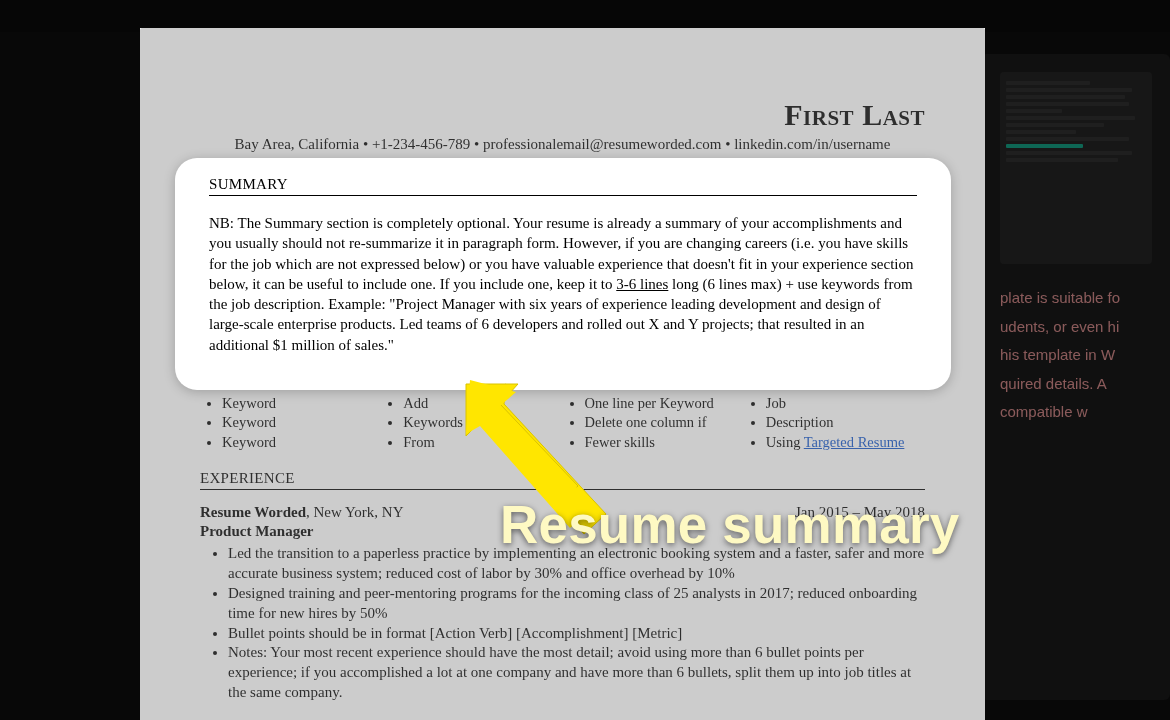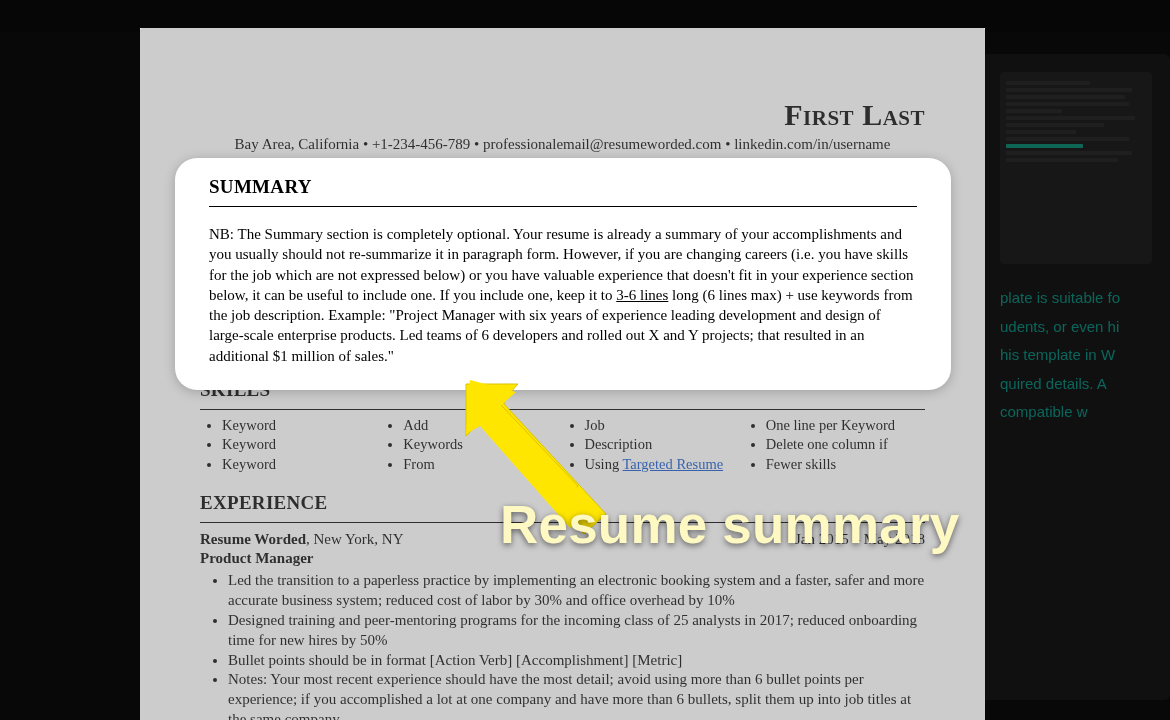--- a/index.html
+++ b/index.html
@@ -2,42 +2,42 @@
 <html><head>
 <meta charset="utf-8">
 <style>
   html,body{margin:0;padding:0;width:1170px;height:720px;overflow:hidden;font-family:Georgia,'Times New Roman',serif;color:#000;}
   .stage{position:relative;width:1170px;height:720px;background:#101010;}
   .topbar{position:absolute;left:0;top:0;width:1170px;height:32px;background:#0b0b0b;}
   .bg-card{position:absolute;right:0;top:54px;bottom:20px;width:190px;background:#1e1e1e;border-radius:6px;color:#c9c9c9;font-family:-apple-system,Helvetica,Arial,sans-serif;padding:18px 10px 18px 20px;box-sizing:border-box;}
   .bg-thumb{height:180px;width:140px;background:#2b2b2b;border-radius:4px;margin-bottom:20px;overflow:hidden;font-size:5px;line-height:1.4;color:#5a5a5a;padding:6px;}
   .bg-thumb .ln{height:4px;background:#3a3a3a;margin:3px 0;border-radius:1px;}
   .bg-thumb .hl{background:#1abc9c;}
-  .bg-text p{font-size:15px;line-height:1.9;margin:0;color:#14b8a6;white-space:nowrap;}
+  .bg-text p{font-size:15px;line-height:1.9;margin:0;color:#fca5a5;white-space:nowrap;}
   .bg-btn{margin-top:28px;height:40px;background:#111;border-radius:6px;display:flex;align-items:center;justify-content:flex-end;padding:0 14px;font-weight:700;letter-spacing:1px;font-size:13px;color:#e8e8e8;}
   .bg-btn svg{margin-left:8px;}
 
   
   .dim{position:absolute;left:0;top:0;width:1170px;height:720px;background:rgba(0,0,0,.45);}
   .paper{position:absolute;left:140px;top:28px;width:845px;height:720px;background:#fff;padding:70px 60px 0 60px;box-sizing:border-box;color:#000;}
   .shade{position:absolute;left:140px;top:28px;width:845px;height:720px;background:rgba(120,120,120,.38);pointer-events:none;border-radius:2px;}
 
   .name{font-family:Georgia,serif;font-variant:small-caps;font-weight:700;font-size:30px;text-align:right;letter-spacing:.5px;}
   .contact{text-align:center;font-size:15px;margin-top:4px;}
 
-  .sec-h{font-weight:700;font-size:19px;letter-spacing:.3px;margin-top:18px;border-bottom:1.5px solid #000;padding-bottom:8px;}
+  .sec-h{font-weight:400;font-size:15px;letter-spacing:.3px;margin-top:18px;border-bottom:1.5px solid #000;padding-bottom:2px;}
   .summary-body{font-size:15px;line-height:1.35;margin-top:17px;}
   .skills-grid{display:flex;margin-top:6px;font-size:14.5px;}
   .skills-col{flex:1;}
   .skills-col ul{margin:0;padding-left:22px;}
   .skills-col li{line-height:1.35;}
   a.tr{color:#1155cc;text-decoration:underline;}
 
   .exp{margin-top:4px;}
-  .job-row{display:flex;justify-content:space-between;font-size:15px;margin-top:8px;align-items:center;}
+  .job-row{display:flex;justify-content:space-between;font-size:15px;margin-top:14px;align-items:center;}
   .job-company{font-weight:700;}
   .job-title{font-weight:700;font-size:15px;margin-top:2px;}
   .job ul{margin:4px 0 0 0;padding-left:28px;font-size:15px;line-height:1.32;}
 
   
   .spot{position:absolute;left:175px;top:158px;width:776px;height:232px;background:#fff;border-radius:22px;box-shadow:0 2px 12px rgba(0,0,0,.22);}
 
   
   .arrow{position:absolute;left:460px;top:378px;pointer-events:none;}
   .callout{position:absolute;left:500px;top:494px;font-family:-apple-system,'Helvetica Neue',Arial,sans-serif;font-weight:700;font-size:53px;color:#fef9c3;text-shadow:0 2px 6px rgba(0,0,0,.55);letter-spacing:.2px;}
@@ -96,30 +96,30 @@
         </div>
       <div class="skills-col">
           <ul>
         <li>Add</li>
         <li>Keywords</li>
         <li>From</li>
       </ul>
         </div>
       <div class="skills-col">
           <ul>
-        <li>Job</li>
-        <li>Description</li>
-        <li><span>Using </span><a class="tr">Targeted Resume</a></li>
+        <li>One line per Keyword</li>
+        <li>Delete one column if</li>
+        <li>Fewer skills</li>
       </ul>
         </div>
       <div class="skills-col">
           <ul>
-        <li>One line per Keyword</li>
-        <li>Delete one column if</li>
-        <li>Fewer skills</li>
+        <li>Job</li>
+        <li>Description</li>
+        <li><span>Using </span><a class="tr">Targeted Resume</a></li>
       </ul>
         </div>
     </div>
 
     <div class="sec-h">EXPERIENCE</div>
 
     <div class="exp">
       <div class="job-row">
         <div><span class="job-company">Resume Worded</span><span>, New York, NY</span></div>
         <div>Jan 2015 – May 2018</div>

